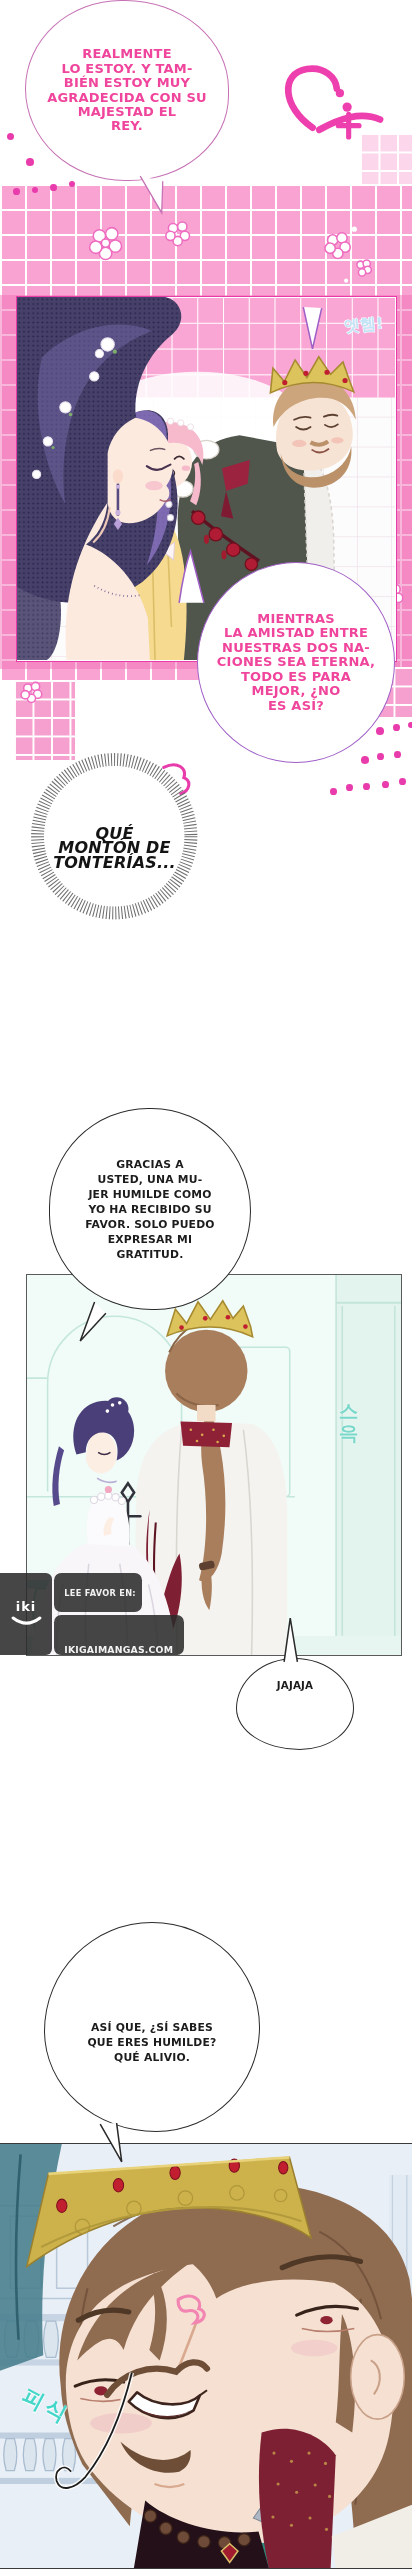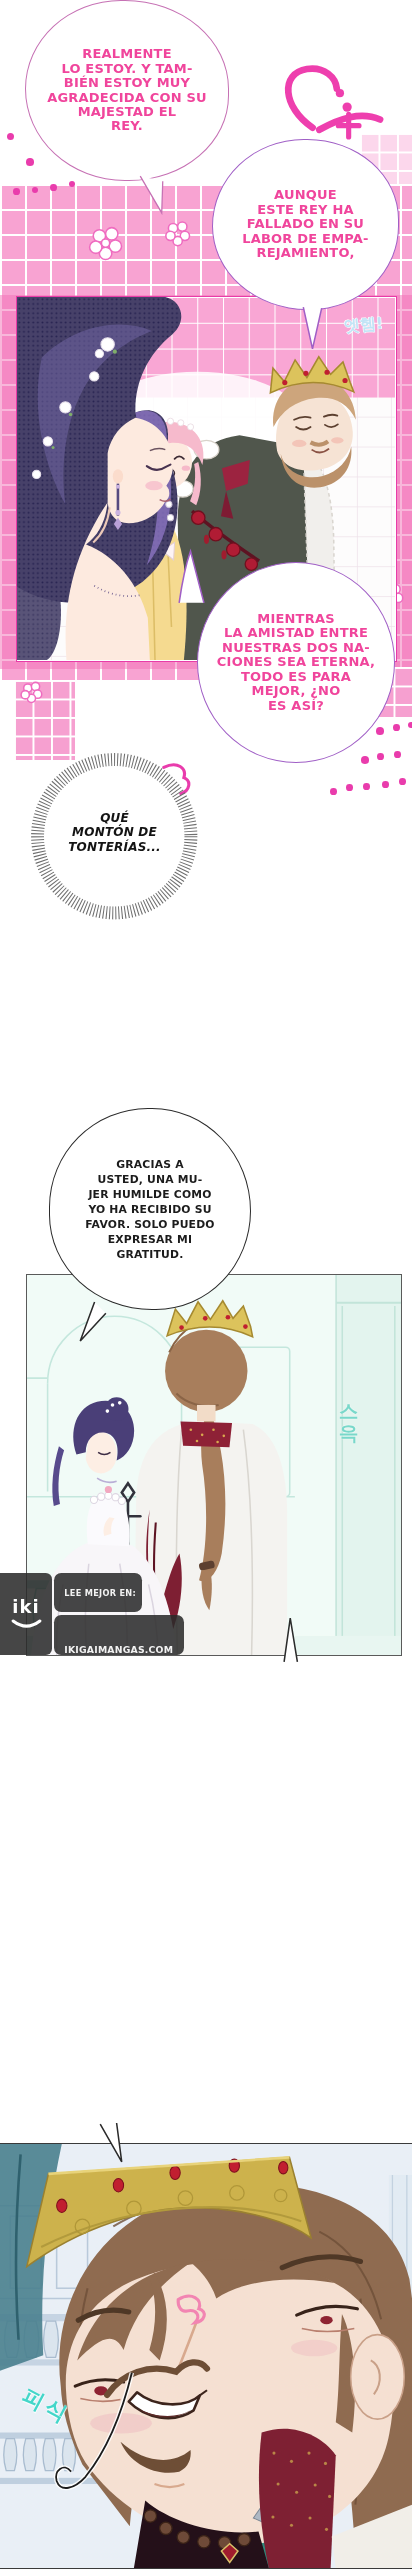--- a/index.html
+++ b/index.html
@@ -34,21 +34,21 @@
             text-shadow:0 0 1px #fff,0.5px 0.5px 0 #fff,-0.5px -0.5px 0 #fff;}
   .sfx-swoosh{color:#79d8ca;font-size:19.6px;writing-mode:vertical-rl;text-orientation:upright;
               text-shadow:0 0 1.5px #fff;}
   .sfx-snicker{color:#43d6c9;font-size:21.6px;letter-spacing:3.6px;transform:rotate(28deg);
                text-shadow:0 0 1.5px #eafffd,1px 1px 0 rgba(255,255,255,.8);}
   
   .wm-box{position:absolute;background:rgba(42,42,42,.87);border-radius:7.2px;color:#f2f2f2;
           display:flex;align-items:center;}
   .wm-t1{font-size:8.2px;font-weight:700;letter-spacing:0.3px;padding-left:10.3px;}
   .wm-t2{font-size:9.3px;font-weight:700;letter-spacing:0.2px;padding-left:10.3px;}
-  .wm-logo-tx{font-size:18px;font-weight:800;letter-spacing:1px;color:#fff;line-height:1;}
+  .wm-logo-tx{font-size:13px;font-weight:800;letter-spacing:1px;color:#fff;line-height:1;}
   svg{display:block;}
 </style>
 </head>
 <body>
 
 <div id="page">
 
   <div class="abs tiles-pale" style="left:360px;top:133px;width:53px;height:106px;"></div>
   <div class="abs tiles" style="left:0;top:184px;width:412px;height:496px;"></div>
   <div class="abs deep" style="left:0;top:295px;width:412px;height:374px;"></div>
@@ -257,27 +257,20 @@
 LO ESTOY. Y TAM-
 BIÉN ESTOY MUY
 AGRADECIDA CON SU
 MAJESTAD EL
 REY.</div>
   </div>
   <svg class="tail" style="left:135px;top:173px;" width="33" height="44" viewBox="0 0 64 86">
     <path d="M10,6 L52,78 L54,16" fill="#ffffff" stroke="#c671b4" stroke-width="2.5"></path>
   </svg>
 
-  <div class="bubble" style="left:212px;top:139px;width:187px;height:171px;border:1.5px solid #a05fc6;border-radius:50% 50% 48% 52%/52% 48% 50% 50%;">
-    <div class="btx pink-tx">AUNQUE
-ESTE REY HA
-FALLADO EN SU
-LABOR DE EMPA-
-REJAMIENTO,</div>
-  </div>
   <svg class="tail" style="left:299px;top:304px;" width="27" height="48" viewBox="0 0 52 94">
     <path d="M8,6 L26,88 L44,8" fill="#ffffff" stroke="#a05fc6" stroke-width="3"></path>
   </svg>
 
   <div class="bubble" style="left:197px;top:562px;width:198px;height:201px;border:1.5px solid #a05fc6;border-radius:50%;">
     <div class="btx pink-tx">MIENTRAS
 LA AMISTAD ENTRE
 NUESTRAS DOS NA-
 CIONES SEA ETERNA,
 TODO ES PARA
@@ -286,21 +279,21 @@
   </div>
   <svg class="tail" style="left:175px;top:549px;" width="31" height="56" viewBox="0 0 60 108">
     <path d="M8,104 C14,62 20,32 30,4 C38,34 46,66 56,104" fill="#ffffff" stroke="#a05fc6" stroke-width="3"></path>
   </svg>
 
   <div class="abs" style="left:28px;top:750px;width:173px;height:173px;">
     <svg width="173" height="173" viewBox="0 0 335 335">
       <circle cx="167" cy="167" r="148" fill="#ffffff" stroke="#6f6f6f" stroke-width="26" stroke-dasharray="2 4"></circle>
       <circle cx="167" cy="167" r="136" fill="#ffffff"></circle>
     </svg>
-    <div class="btx" style="position:absolute;left:0;top:0;width:173px;height:165px;display:flex;align-items:center;justify-content:center;color:#141414;font-size:12px;line-height:14.4px;font-style:italic;">QUÉ
+    <div class="btx" style="position:absolute;left:0;top:16px;width:173px;height:165px;display:flex;align-items:center;justify-content:center;color:#141414;font-size:16px;line-height:14.4px;font-style:italic;">QUÉ
 MONTÓN DE
 TONTERÍAS...</div>
   </div>
 
   <div class="abs" style="left:26px;top:1274px;width:376px;height:382px;border:1px solid #5a5a5a;box-sizing:border-box;overflow:hidden;background:#f1fbf7;">
     <svg width="374" height="380" viewBox="0 0 726 737" preserveAspectRatio="none">
       <rect width="726" height="737" fill="#f1fbf7"></rect>
       <g stroke="#c4e7dd" stroke-width="3" fill="none">
         <path d="M40,210 A130 130 0 0 1 300,210"></path>
           <path d="M40,210 V420 M300,210 V420"></path>
@@ -401,27 +394,30 @@
   <div class="sfx sfx-swoosh" style="left:335px;top:1391px;">스윽</div>
 
   <div class="abs" style="left:0;top:1573px;width:206px;height:83px;">
     <div class="wm-box" style="left:0;top:0;width:52px;height:82px;border-radius:0 6.2px 6.2px 0;flex-direction:column;justify-content:center;">
       <div class="wm-logo-tx">iki</div>
       <svg width="33" height="11.3" viewBox="0 0 64 22" style="margin-top:3.1px;">
         <path d="M6,4 Q32,24 58,4" fill="none" stroke="#ffffff" stroke-width="6" stroke-linecap="round"></path>
       </svg>
     </div>
     <div class="wm-box" style="left:54px;top:0;width:88px;height:39px;">
-      <span class="wm-t1">LEE MEJOR EN:</span>
+      <span class="wm-t1">LEE FAVOR EN:</span>
     </div>
     <div class="wm-box" style="left:54px;top:42px;width:130px;height:40px;align-items:flex-end;">
       <span class="wm-t2">IKIGAIMANGAS.COM</span>
     </div>
   </div>
 
+  <div class="bubble" style="left:236px;top:1658px;width:118px;height:92px;border:1.5px solid #2b2b2b;border-radius:50% 50% 46% 54%/55% 55% 45% 45%;align-items:flex-start;">
+    <div class="btx" style="color:#1c1c1c;font-size:10.3px;margin-top:19.6px;">JAJAJA</div>
+  </div>
   <svg class="tail" style="left:282px;top:1616px;" width="17.5" height="48" viewBox="0 0 34 94">
     <path d="M4,90 L16,4 L30,90" fill="#ffffff" stroke="#2b2b2b" stroke-width="3"></path>
   </svg>
 
   <div class="abs" style="left:0;top:2143px;width:412px;height:426px;border-top:1px solid #3a3a3a;border-bottom:1px solid #3a3a3a;box-sizing:border-box;overflow:hidden;background:#e9eff6;">
     <svg width="412" height="424" viewBox="0 0 800 823" preserveAspectRatio="none">
       <rect width="800" height="823" fill="#e9eff6"></rect>
       <g stroke="#b9c9da" stroke-width="3" fill="none">
         <path d="M0,120 H210 M0,300 H240"></path>
           <rect x="20" y="140" width="60" height="140"></rect>
@@ -533,20 +529,25 @@
             <circle cx="602" cy="726" r="3"></circle>
             <circle cx="634" cy="748" r="3"></circle>
         </g>
         <path d="M644,762 L800,700 V823 H652 Z" fill="#f1eee8"></path>
         <path d="M256,444 C236,526 206,596 166,646 C144,670 118,676 110,654 C104,634 124,618 138,636" fill="none" stroke="#ffffff" stroke-width="9" opacity=".85"></path>
         <path d="M256,444 C236,526 206,596 166,646 C144,670 118,676 110,654 C104,634 124,618 138,636" fill="none" stroke="#1c1c1c" stroke-width="3.5"></path>
       </g>
     </svg>
   </div>
 
+  <div class="bubble" style="left:44px;top:1922px;width:216px;height:210px;border:1.5px solid #2b2b2b;border-radius:50% 50% 48% 52%/52% 50% 50% 48%;">
+    <div class="btx blk-tx" style="margin-top:31px;">ASÍ QUE, ¿SÍ SABES
+QUE ERES HUMILDE?
+QUÉ ALIVIO.</div>
+  </div>
   <svg class="tail" style="left:97px;top:2122px;" width="30" height="43" viewBox="0 0 58 84">
     <path d="M6,4 L48,78 L38,2" fill="#ffffff" stroke="#2b2b2b" stroke-width="3"></path>
   </svg>
 
   <div class="sfx sfx-snicker" style="left:20.6px;top:2391px;">피식</div>
 
 </div>
 
 
 </body></html>

